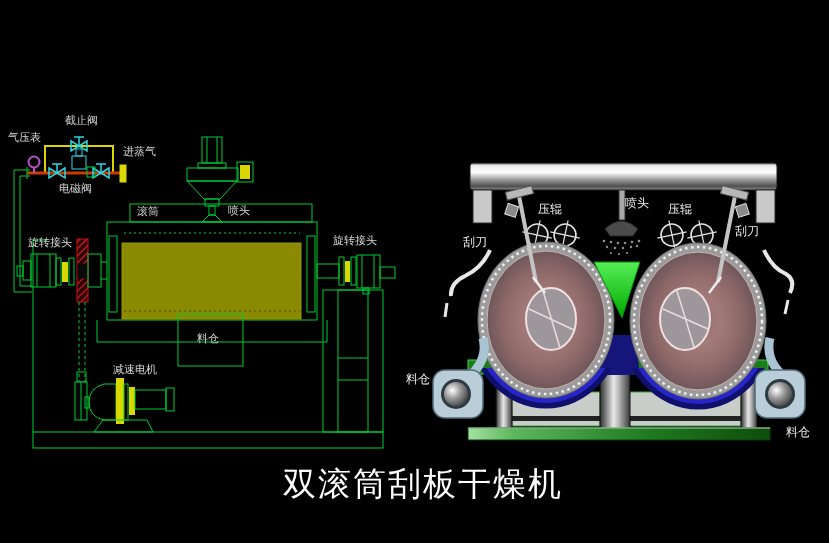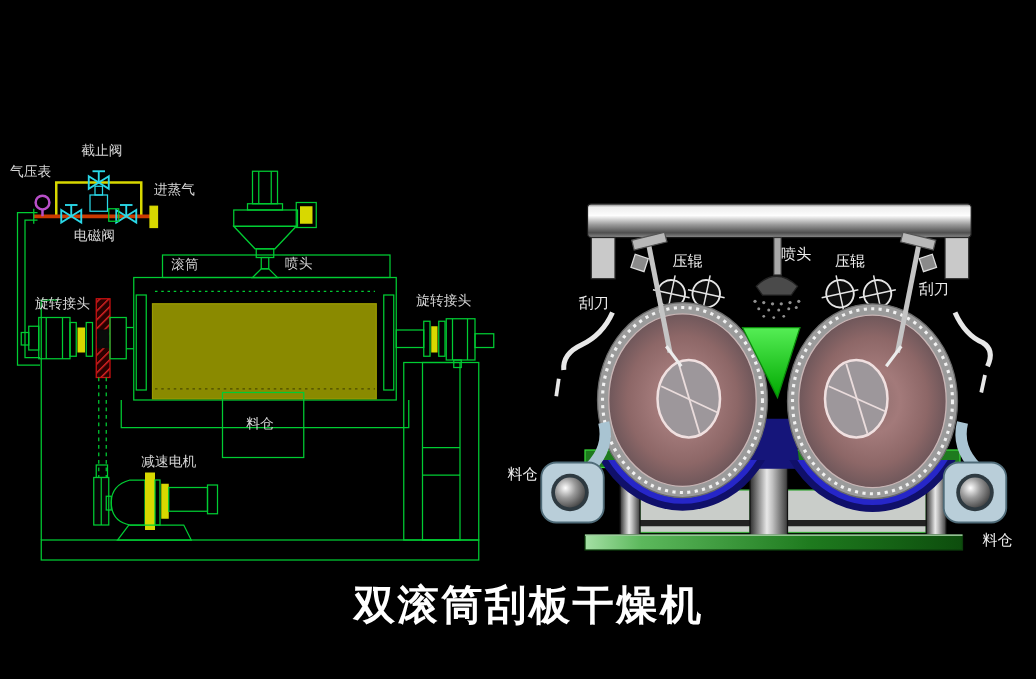--- a/index.html
+++ b/index.html
@@ -2,21 +2,21 @@
 <html><head>
 <meta charset="utf-8">
 <style>
   html,body{margin:0;padding:0;background:#000;}
   #canvas{position:relative;width:829px;height:543px;background:#000;overflow:hidden;
           font-family:"DejaVu Sans",sans-serif;}
   svg text{font-family:"DejaVu Sans",sans-serif;}
   .lbl{font-size:11px;fill:#d6d6d6;}
   .lblw{font-size:12px;fill:#efefef;}
   #main-title{position:absolute;left:283px;top:462px;width:300px;
-              font-size:33px;font-weight:bold;color:#ffffff;letter-spacing:2px;
+              font-size:33px;font-weight:normal;color:#ffffff;letter-spacing:2px;
               font-family:"DejaVu Sans",sans-serif;white-space:nowrap;}
 </style>
 </head>
 <body>
 
 <div id="canvas">
 
 <svg width="829" height="543" viewBox="0 0 829 543" style="position:absolute;left:0;top:0;">
   <defs>
     <pattern id="redhatch" width="5" height="5" patternUnits="userSpaceOnUse" patternTransform="rotate(45)">

